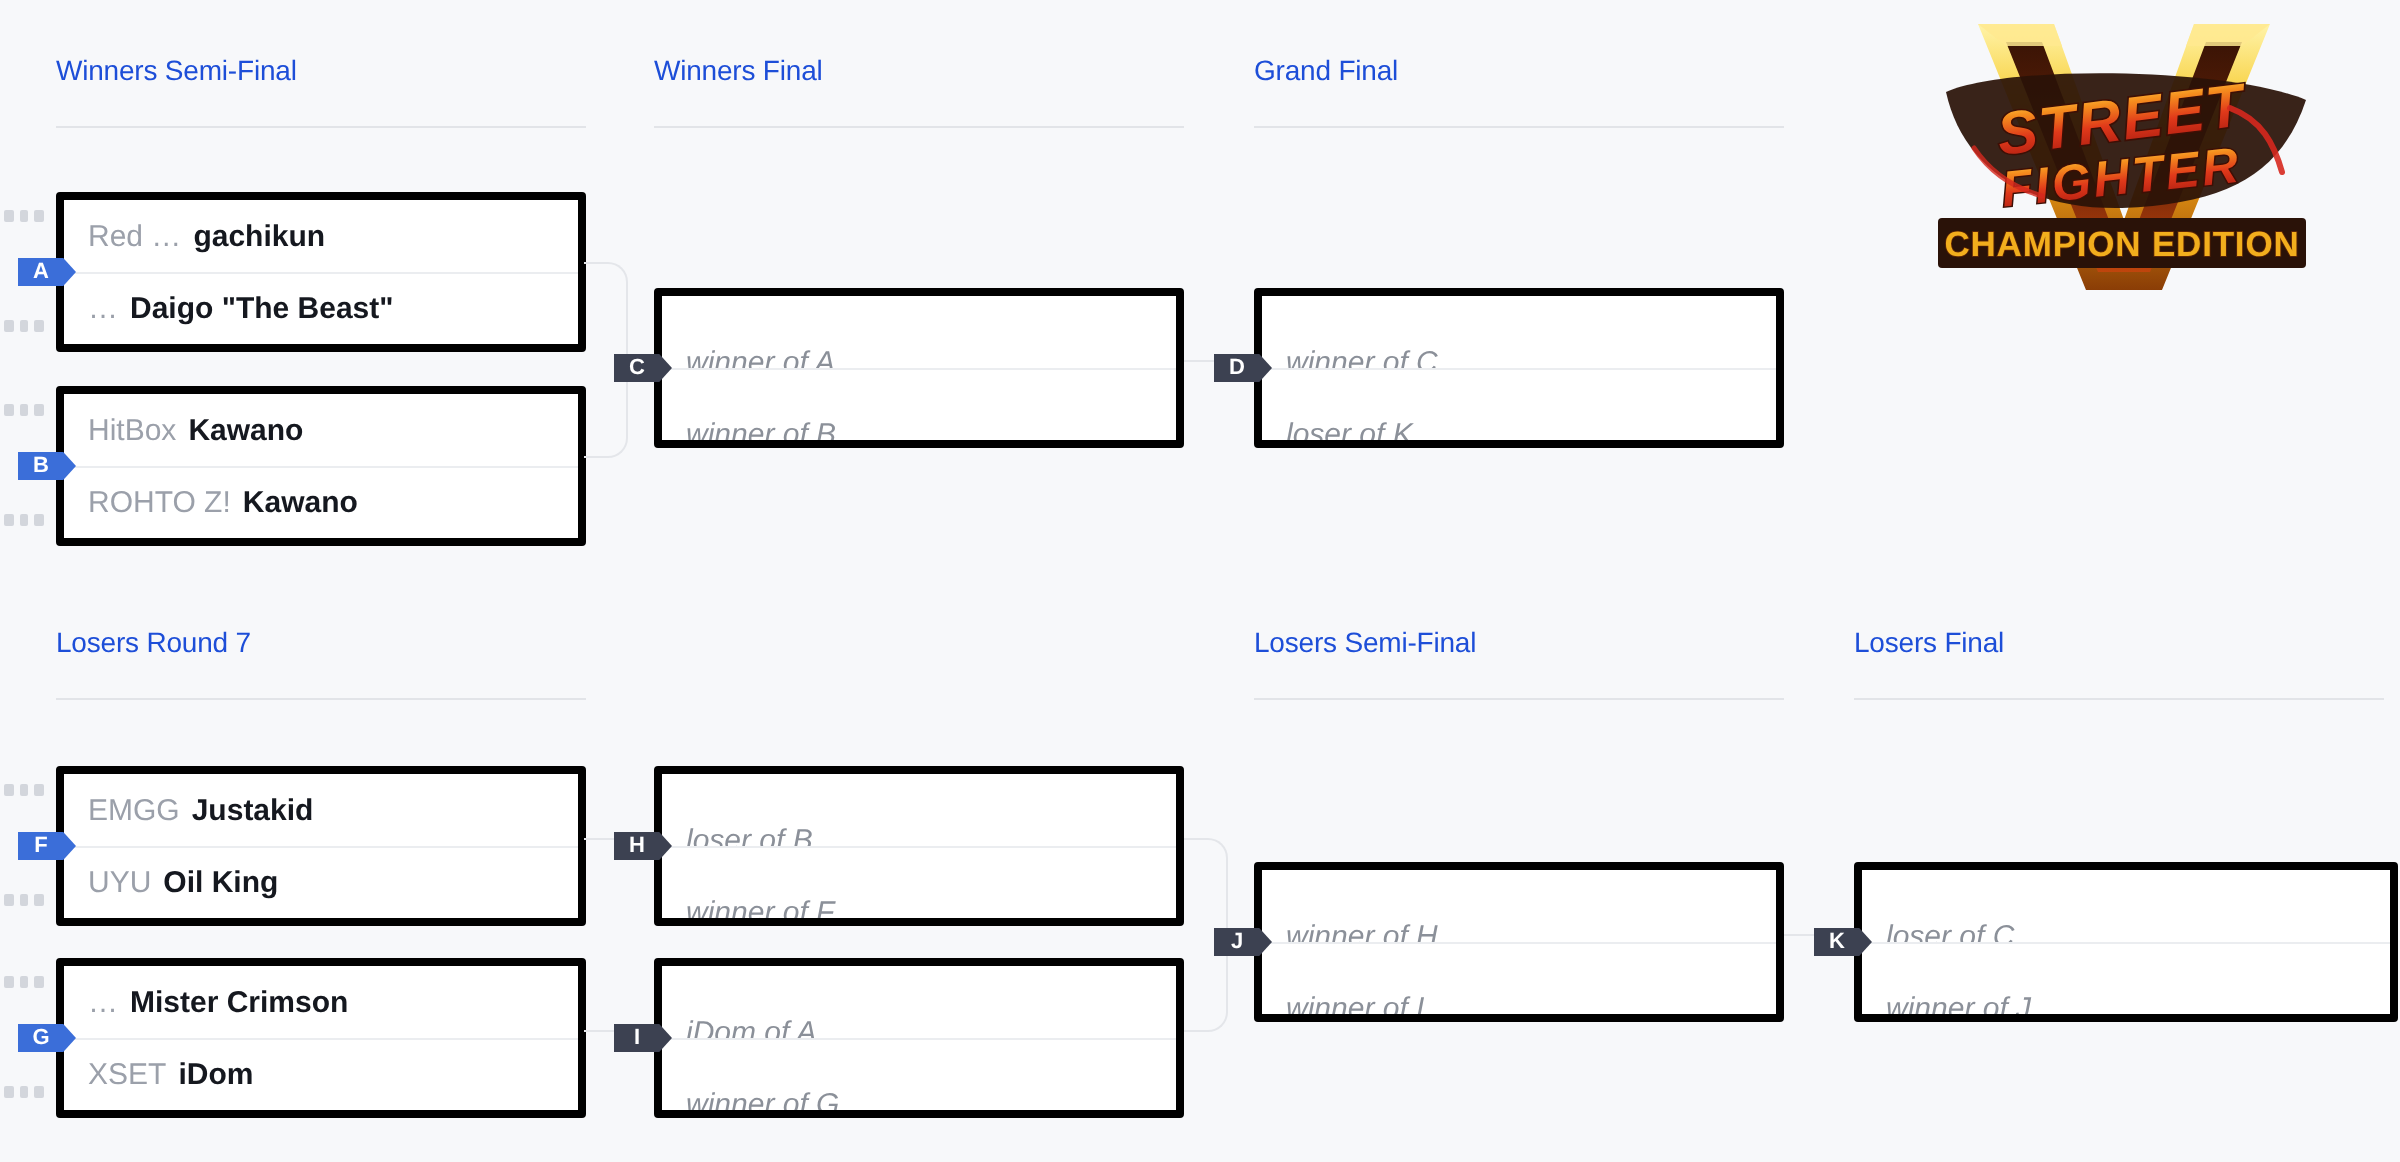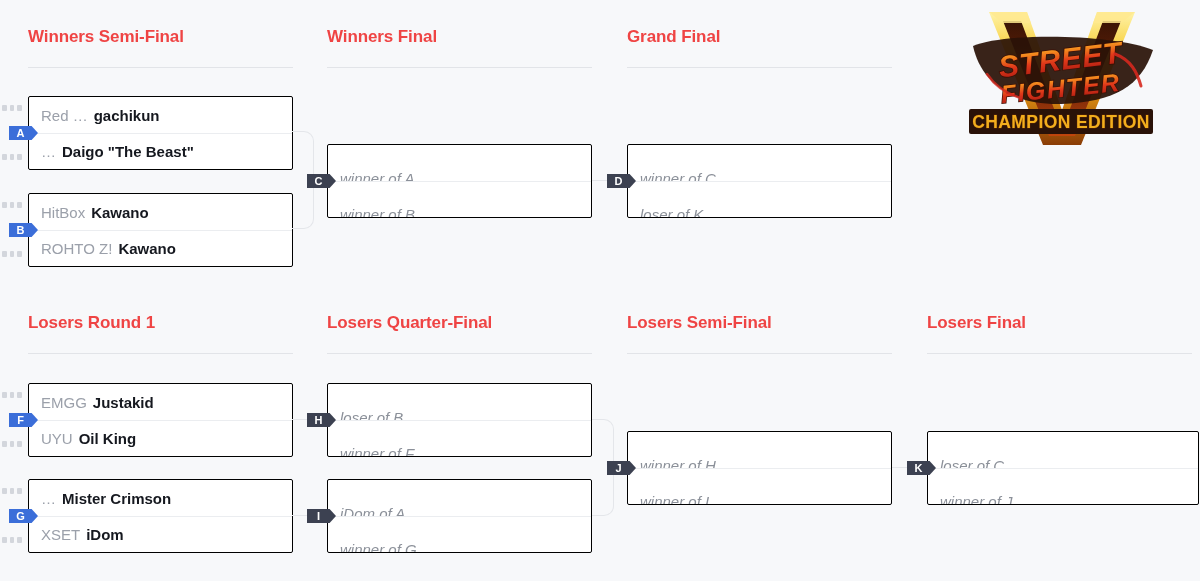--- a/index.html
+++ b/index.html
@@ -8,32 +8,32 @@
     width: 1200px; height: 581px;
     background: #f7f8fa;
     font-family: "Liberation Sans", sans-serif;
     overflow: hidden;
   }
   #stage { position: relative; width: 1200px; height: 581px; }
 
   
   .col-head { position: absolute; width: 265px; }
   .col-head .title {
-    font-size: 17px; font-weight: bold; color: #ef4444;
+    font-size: 14px; font-weight: normal; color: #1d4ed8;
     letter-spacing: -0.1px; white-space: nowrap;
   }
   .col-head .rule {
     margin-top: 20px; height: 1px; background: #e2e4e8; width: 265px;
   }
 
   
   .match { position: absolute; width: 265px; }
   .mbox {
     background: #ffffff;
-    border: 1px solid #000000;
+    border: 4px solid #000000;
     border-radius: 2px;
     overflow: hidden;
     box-shadow: 0 0 0 0 rgba(0,0,0,0);
   }
   .slot {
     height: 36px; display: flex; align-items: center;
     padding: 0 12px; gap: 6px;
     font-size: 15px; color: #15181f;
     white-space: nowrap; overflow: hidden;
   }
@@ -95,25 +95,21 @@
   <div class="col-head" style="left:627px;top:27px;">
     <div class="title">Grand Final</div>
     <div class="rule"></div>
   </div>
   <div class="col-head" style="left:327px;top:27px;">
     <div class="title">Winners Final</div>
     <div class="rule"></div>
   </div>
 
   <div class="col-head" style="left:28px;top:313px;">
-    <div class="title">Losers Round 1</div>
-    <div class="rule"></div>
-  </div>
-  <div class="col-head" style="left:327px;top:313px;">
-    <div class="title">Losers Quarter-Final</div>
+    <div class="title">Losers Round 7</div>
     <div class="rule"></div>
   </div>
   <div class="col-head" style="left:627px;top:313px;">
     <div class="title">Losers Semi-Final</div>
     <div class="rule"></div>
   </div>
   <div class="col-head" style="left:927px;top:313px;">
     <div class="title">Losers Final</div>
     <div class="rule"></div>
   </div>

